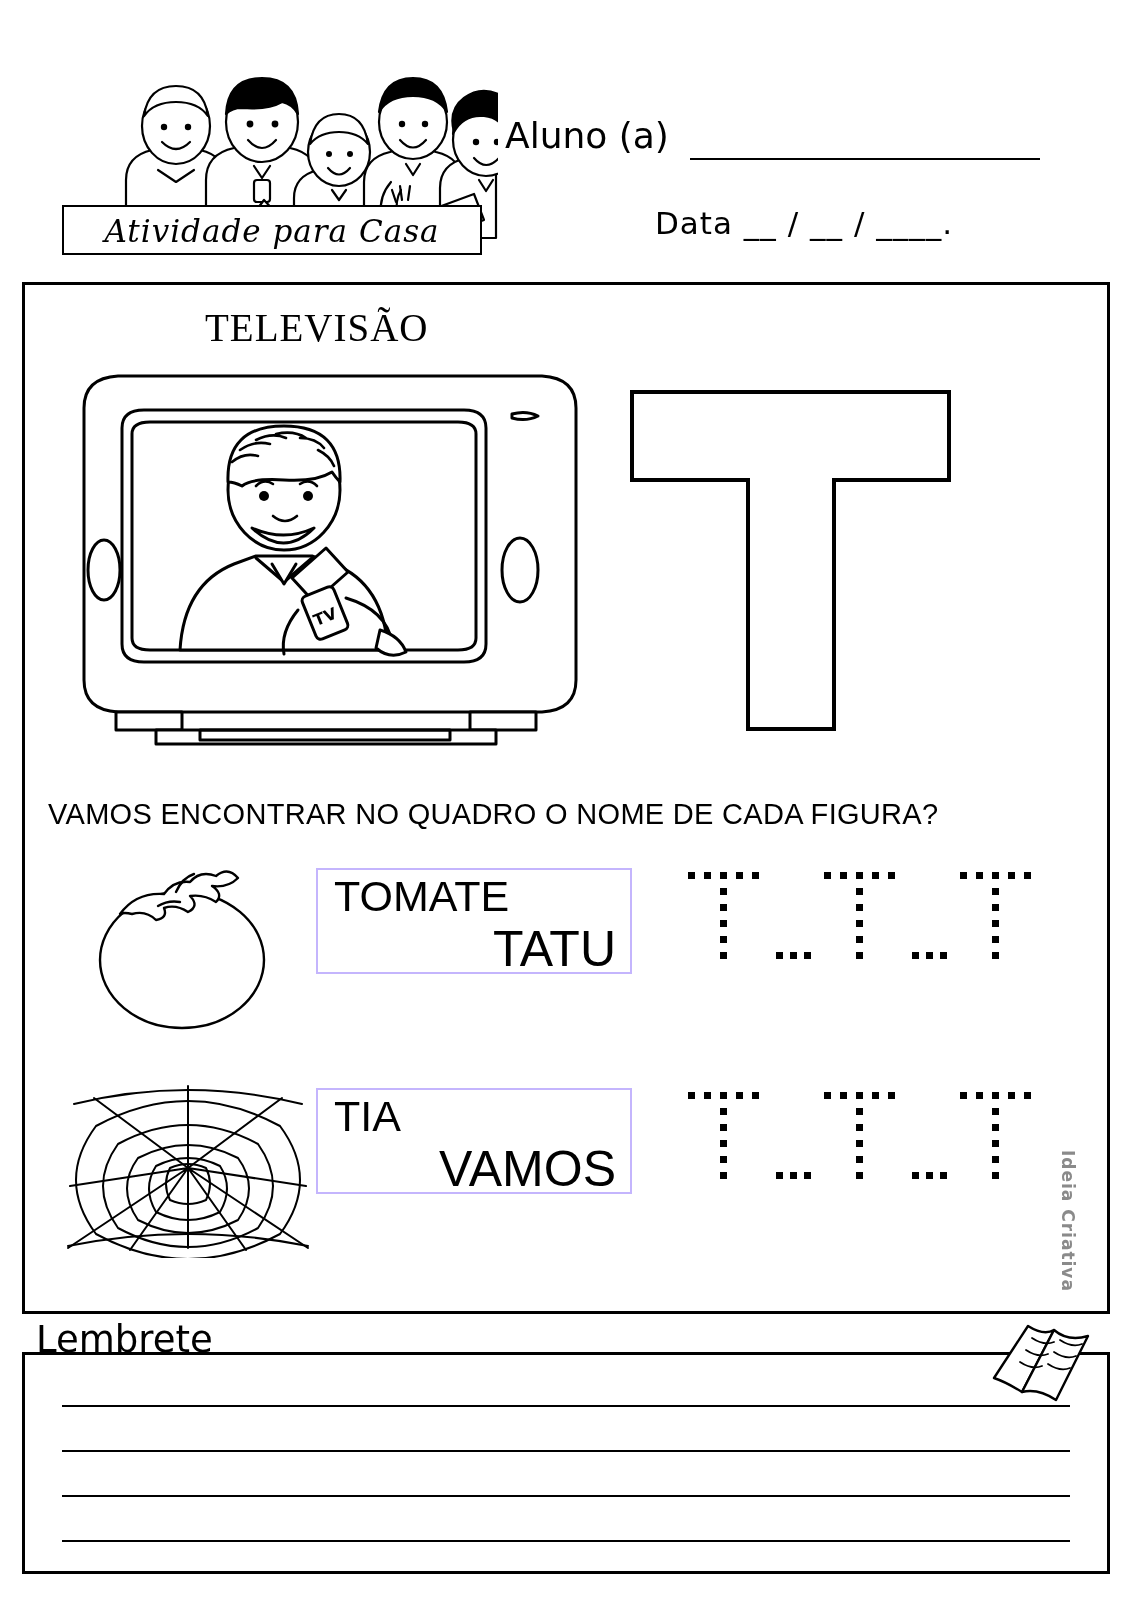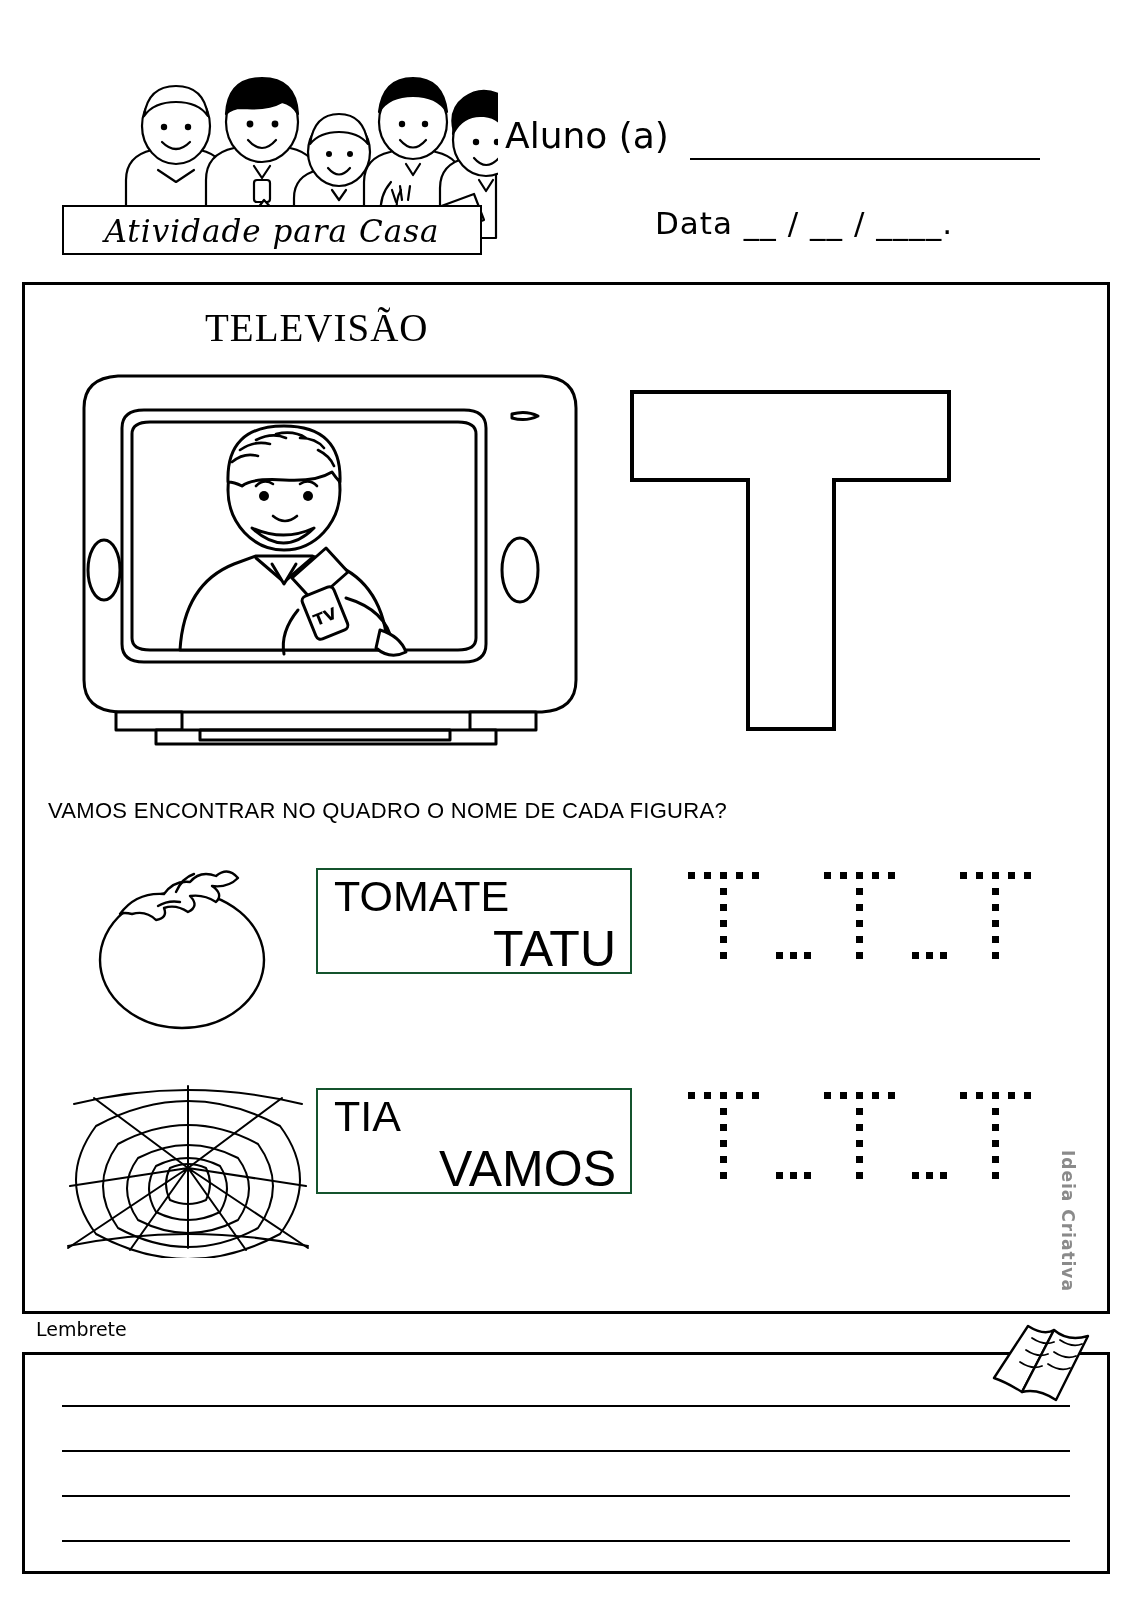--- a/index.html
+++ b/index.html
@@ -111,21 +111,21 @@
     left: 628px;
     top: 388px;
     width: 325px;
     height: 345px;
   }
 
   .instruction {
     position: absolute;
     left: 48px;
     top: 798px;
-    font-size: 22px;
+    font-size: 29px;
     letter-spacing: 0.3px;
     white-space: nowrap;
   }
 
   
   .row {
     position: absolute;
     left: 40px;
     width: 1050px;
     height: 180px;
@@ -139,21 +139,21 @@
     top: 0;
     width: 260px;
     height: 180px;
   }
   .word-box {
     position: absolute;
     left: 276px;
     top: 10px;
     width: 316px;
     height: 106px;
-    border: 2px solid #14532d;
+    border: 2px solid #c4b5fd;
     box-sizing: border-box;
   }
   .word-top {
     position: absolute;
     left: 16px;
     top: 2px;
     font-size: 43px;
   }
   .word-bottom {
     position: absolute;
@@ -168,21 +168,21 @@
     width: 400px;
     height: 120px;
   }
 
   
   .lembrete-label {
     position: absolute;
     left: 36px;
     top: 1318px;
     font-family: "DejaVu Sans", sans-serif;
-    font-size: 19px;
+    font-size: 37px;
   }
   .lembrete-box {
     position: absolute;
     left: 22px;
     top: 1352px;
     width: 1088px;
     height: 222px;
     border: 3px solid #000;
     box-sizing: border-box;
   }

